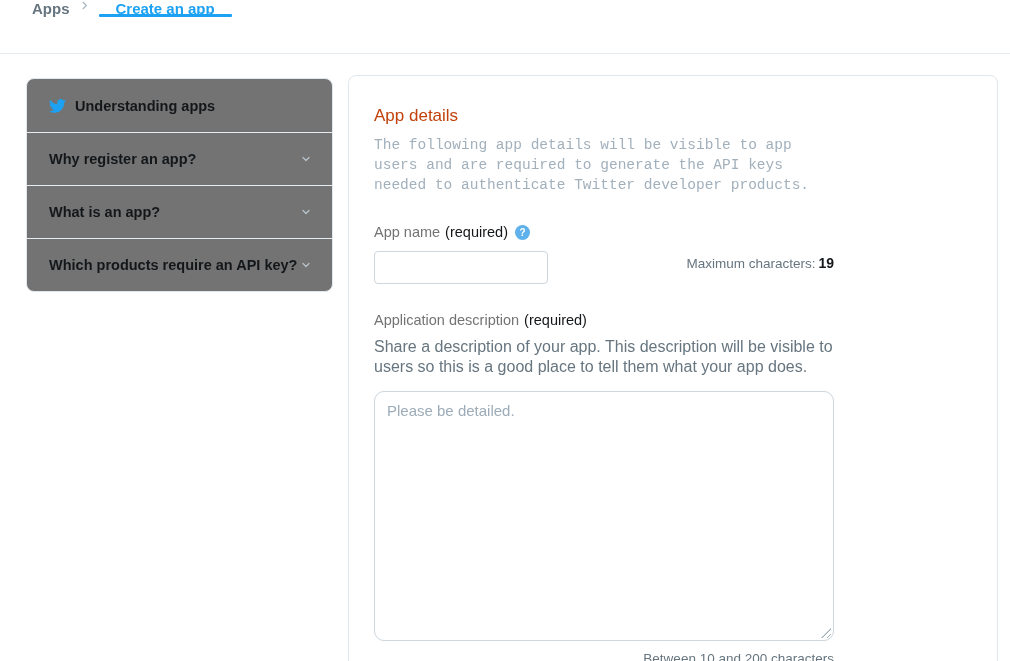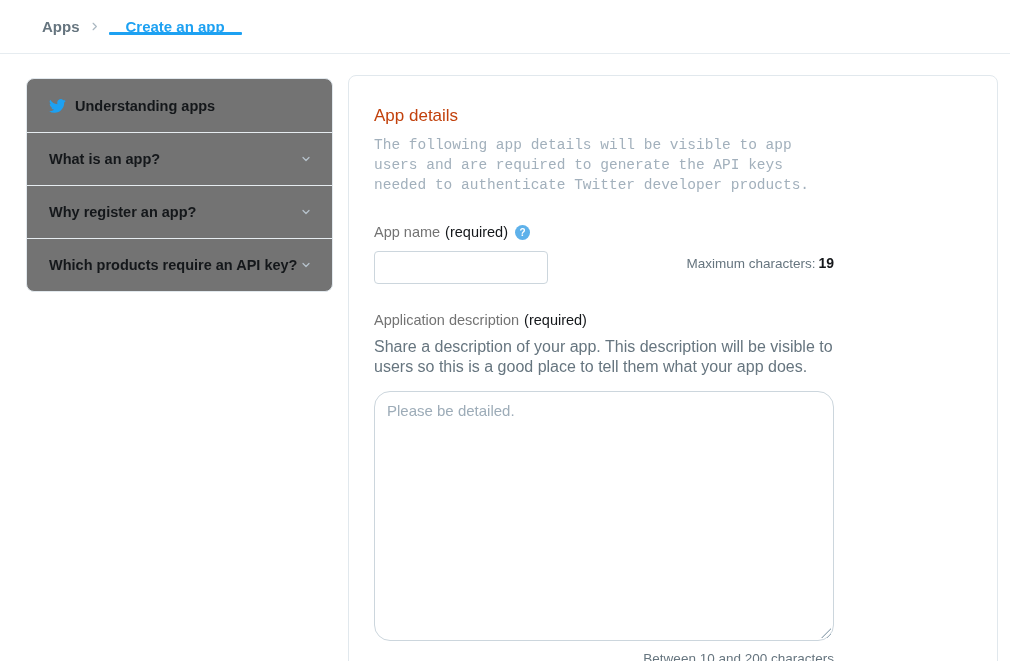--- a/index.html
+++ b/index.html
@@ -9,22 +9,22 @@
     font-family: "Liberation Sans", "DejaVu Sans", sans-serif;
     color: #14171a;
     position: relative;
   }
 
   
   .topbar {
     height: 54px;
     border-bottom: 1px solid #e6ecf0;
     display: flex;
-    align-items: center;
-    padding-left: 42px;
+    align-items: flex-start;
+    padding-left: 32px;
     background: #fff;
   }
   .crumb-apps {
     display: flex; align-items: center;
     font-size: 15px; font-weight: bold; color: #66757f;
     cursor: pointer; text-decoration: none;
   }
   .crumb-sep {
     display: flex; align-items: center;
     margin: 0 9px;
@@ -109,21 +109,21 @@
   .field-desc { margin-top: 28px; }
   .desc-text {
     margin-top: 9px;
     max-width: 462px;
     font-size: 16px; line-height: 20px;
     color: #66757f;
   }
   .ta-wrap { position: relative; margin-top: 14px; width: 460px; }
   .desc-textarea {
     width: 460px; height: 250px;
-    border: 1px solid #ccd6dd; border-radius: 16px;
+    border: 1px solid #ccd6dd; border-radius: 10px;
     font-family: inherit; font-size: 15px; color: #14171a;
     padding: 10px 12px;
     resize: none; outline: none; background: #fff;
     display: block;
   }
   .name-input::placeholder, .desc-textarea::placeholder { color: #9dacb8; }
   .resize-handle {
     position: absolute; right: 3px; bottom: 3px;
     width: 10px; height: 10px;
     background: repeating-linear-gradient(135deg, transparent 0 3px, #9fb0bb 3px 4px);
@@ -157,30 +157,30 @@
   <div class="side-row">
     <span class="bird">
       <svg width="17" height="14" viewBox="0 0 24 20">
         <path fill="#1da1f2" d="M23.95 2.57a9.83 9.83 0 0 1-2.82.77A4.93 4.93 0 0 0 23.29.62c-.95.56-2 .97-3.13 1.19A4.92 4.92 0 0 0 11.78 6.3c0 .39.04.76.13 1.12A13.98 13.98 0 0 1 1.64.96a4.93 4.93 0 0 0 1.52 6.57 4.9 4.9 0 0 1-2.23-.61v.06a4.92 4.92 0 0 0 3.95 4.83 4.96 4.96 0 0 1-2.21.08 4.93 4.93 0 0 0 4.6 3.42A9.87 9.87 0 0 1 0 17.35a13.94 13.94 0 0 0 7.55 2.21c9.06 0 14.01-7.5 14.01-14.01 0-.21 0-.42-.02-.63a10 10 0 0 0 2.41-2.55z"></path>
       </svg>
     </span>
     <span>Understanding apps</span>
   </div>
 
   <div class="side-row clickable">
-    <span>What is an app?</span>
+    <span>Why register an app?</span>
     <span class="chev">
       <svg width="12" height="12" viewBox="0 0 24 24">
         <path d="M6 9l6 6 6-6" fill="none" stroke="#b8c4ce" stroke-width="2.4" stroke-linecap="round" stroke-linejoin="round"></path>
       </svg>
     </span>
   </div>
 
   <div class="side-row clickable">
-    <span>Why register an app?</span>
+    <span>What is an app?</span>
     <span class="chev">
       <svg width="12" height="12" viewBox="0 0 24 24">
         <path d="M6 9l6 6 6-6" fill="none" stroke="#b8c4ce" stroke-width="2.4" stroke-linecap="round" stroke-linejoin="round"></path>
       </svg>
     </span>
   </div>
 
   <div class="side-row clickable">
     <span>Which products require an API key?</span>
     <span class="chev">

